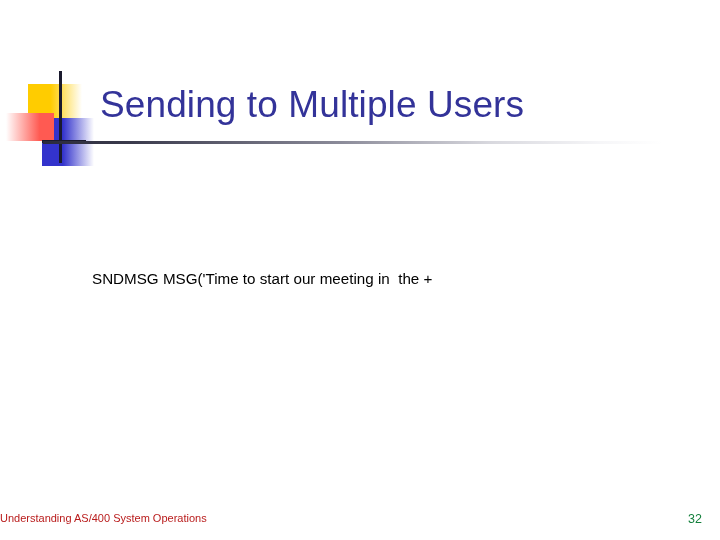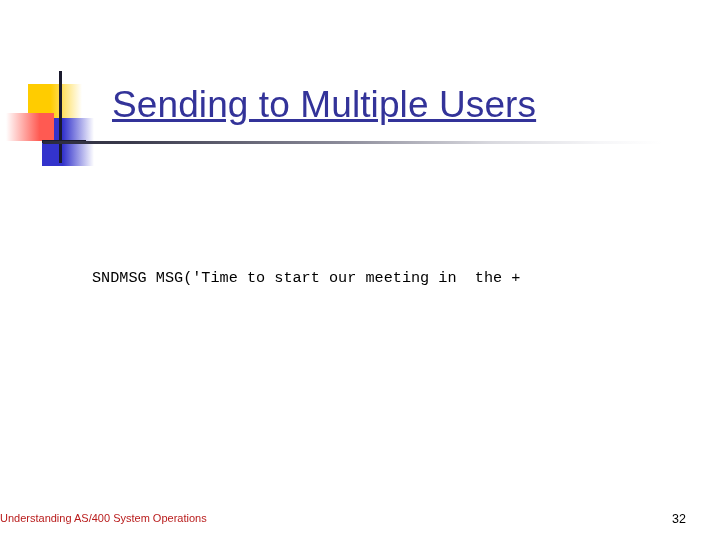--- a/index.html
+++ b/index.html
@@ -67,48 +67,47 @@
     left: 42px;
     top: 80px;
     width: 44px;
     height: 3px;
     background: #1a1a2e;
   }
 
   
   .title {
     position: absolute;
-    left: 112px;
+    left: 100px;
     top: 82px;
     width: 580px;
     font-size: 37px;
     line-height: 46px;
     color: #333399;
     letter-spacing: 0.1px;
     white-space: nowrap;
-    text-decoration: underline;
   }
 
   
   .title-rule {
     position: absolute;
     left: 43px;
     top: 141px;
     width: 620px;
     height: 3px;
     background: linear-gradient(to right, #2b2b3d 0%, #3a3a4c 14%, #8b8b99 48%, #d8d8de 72%, #f6f6f8 90%, #ffffff 100%);
   }
 
   
   .body-block {
     position: absolute;
     left: 92px;
     top: 216px;
     width: 580px;
-    font-family: Liberation Mono, monospace;
+    font-family: Liberation Sans, sans-serif;
     font-size: 15.2px;
     line-height: 25px;
     color: #000000;
     white-space: pre;
   }
   .body-line {
     white-space: pre;
   }
   .body-line.indented {
     padding-left: 25px;
@@ -122,22 +121,22 @@
     width: 720px;
     text-align: left;
     font-size: 11px;
     color: #b91c1c;
   }
   .footer-page {
     position: absolute;
     right: 18px;
     top: 512px;
     font-size: 12.5px;
-    color: #000000;
-    text-align: left;
+    color: #15803d;
+    text-align: right;
     min-width: 30px;
   }
 </style>
 </head>
 <body>
 
 <div class="slide">
 
   <div class="deco">
     <div class="deco-yellow"></div>

